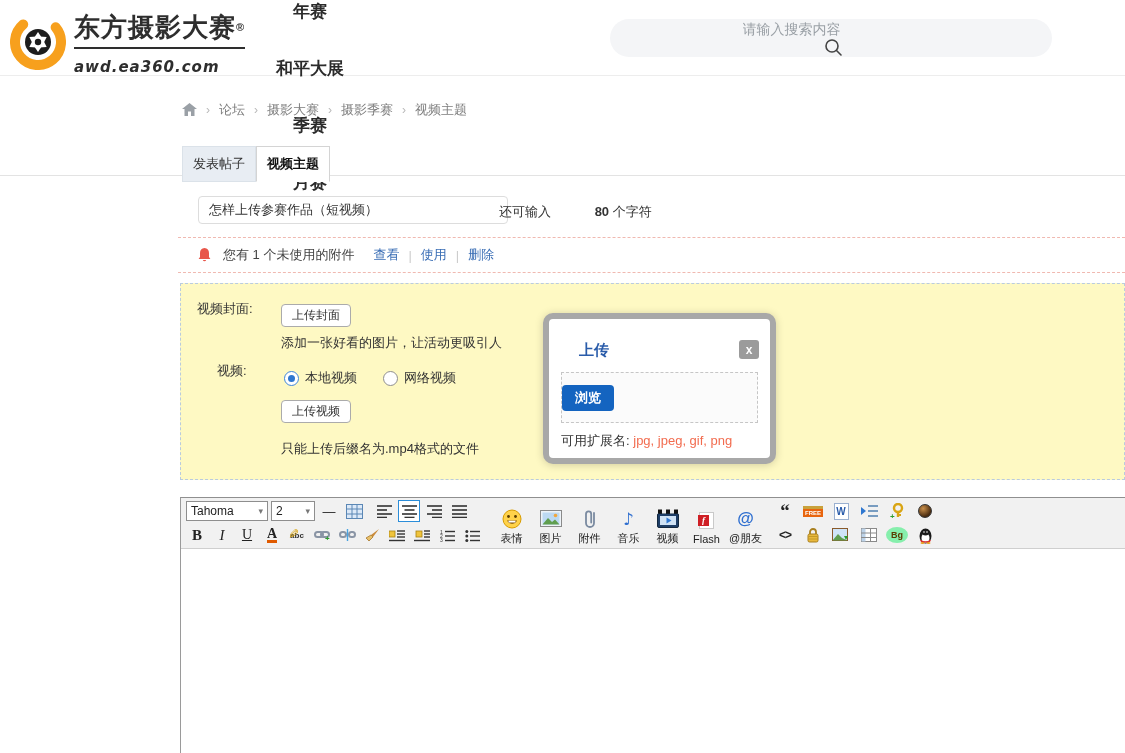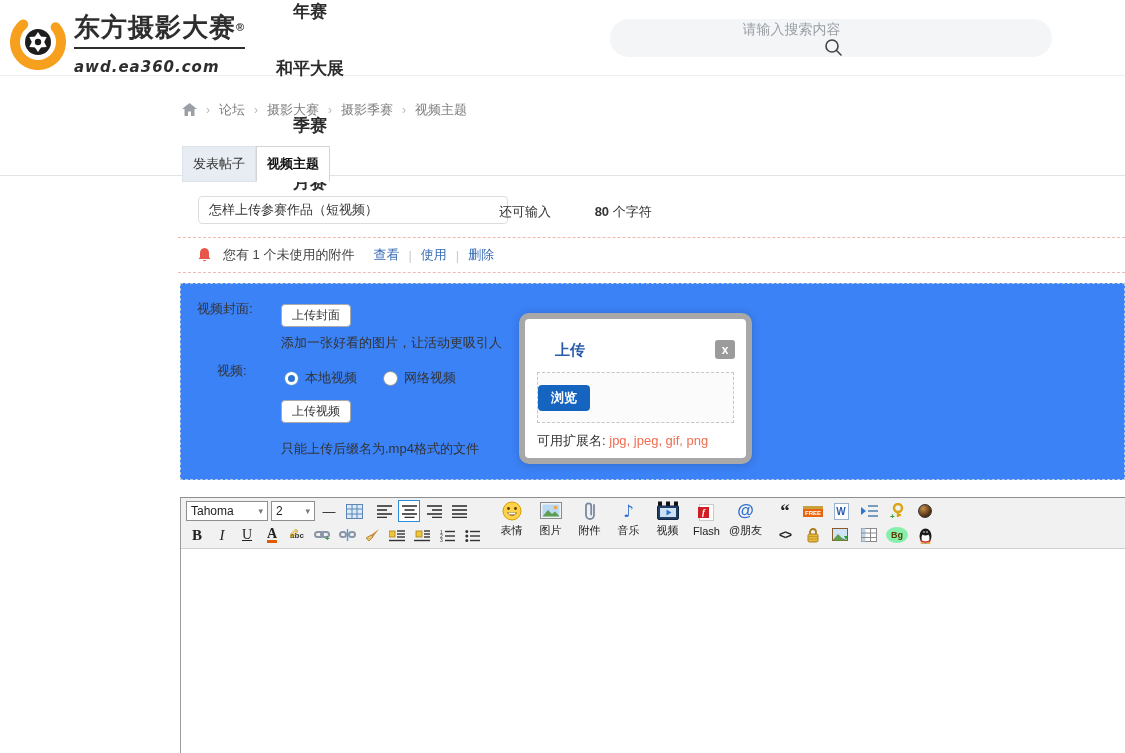--- a/index.html
+++ b/index.html
@@ -37,49 +37,49 @@
   .char-counter { position:absolute; left:499px; top:203px; font-size:13px; color:#333; }
   .char-counter b { font-weight:bold;margin-left:40px; }
 
   
   .notice { position:absolute; left:178px; right:0; top:237px; height:36px; border-top:1px dashed #f0b9b1; border-bottom:1px dashed #f0b9b1; display:flex; align-items:center; padding-left:19px; font-size:13px; gap:4px; }
   .notice-text { color:#444; margin-right:10px; }
   .notice-link { color:#3a6eb5; cursor:pointer; margin:0 5px; }
   .notice-sep { color:#ccc; }
 
   
-  .panel { position:absolute; left:180px; right:0; top:283px; height:197px; background:#3b82f6; border:1px dashed #b9cbdf; }
+  .panel { position:absolute; left:180px; right:0; top:283px; height:197px; background:#fef9c3; border:1px dashed #b9cbdf; }
   .panel .lbl { position:absolute; font-size:13px; color:#333; }
   .lbl-cover { left:16px; top:16px; }
   .lbl-video { left:16px; top:78px;margin-left:20px; }
   .btn-upload { position:absolute; width:70px; height:23px; background:#fff; border:1px solid #ababab; border-radius:4px; font-size:12px; color:#333; cursor:pointer; font-family:inherit; }
   .btn-cover { left:100px; top:20px; }
   .btn-video { left:100px; top:116px; }
   .hint { position:absolute; font-size:13px; color:#333; }
   .hint-cover { left:100px; top:50px; }
   .hint-video { left:100px; top:156px; }
   .radios { position:absolute; left:103px; top:85px; display:flex; align-items:center; gap:26px; font-size:13px; }
   .radio-item { display:flex; align-items:center; gap:6px; cursor:pointer; }
   .radio { width:15px; height:15px; border-radius:50%; background:#fff; border:1px solid #8f8f8f; position:relative; display:inline-block; }
   .radio.checked { border:1px solid #3f86d8; }
   .radio.checked::after { content:""; position:absolute; left:3px; top:3px; width:7px; height:7px; border-radius:50%; background:#2e77d0; }
 
   
-  .dialog { position:absolute; left:519px; top:313px; width:233px; height:151px; background:#fff; border:6px solid #a8a8a8; border-radius:10px; box-shadow:0 1px 8px rgba(0,0,0,0.18); z-index:5; }
+  .dialog { position:absolute; left:543px; top:313px; width:233px; height:151px; background:#fff; border:6px solid #a8a8a8; border-radius:10px; box-shadow:0 1px 8px rgba(0,0,0,0.18); z-index:5; }
   .dialog-title { position:absolute; left:30px; top:22px; font-size:15px; font-weight:bold; color:#2a5caa; }
   .dialog-close { position:absolute; right:11px; top:21px; width:20px; height:19px; background:#9b9b9b; border-radius:3px; color:#fff; font-size:12px; font-weight:bold; display:flex; align-items:center; justify-content:center; cursor:pointer; }
   .drop-area { position:absolute; left:12px; right:12px; top:53px; height:51px; border:1px dashed #c6c6c6; background:#fbfbfb; display:flex; align-items:center; justify-content:flex-start; }
   .btn-browse { background:#1464c0; color:#fff; font-weight:bold; font-size:13px; border:none; border-radius:4px; padding:4px 13px; cursor:pointer; font-family:inherit; }
   .ext-line { position:absolute; left:12px; top:113px; font-size:13px; }
   .ext-label { color:#333; }
   .ext-list { color:#f26c4f; }
 
   
   .editor { position:absolute; left:180px; right:0; top:497px; bottom:0; border-left:1px solid #9a9a9a; border-top:1px solid #8f8f8f; display:flex; flex-direction:column; }
-  .toolbar { height:51px; background:#f1f1f1; border-bottom:1px solid #cfcfcf; display:flex; align-items:flex-start; padding:2px 5px; gap:10px; }
+  .toolbar { height:51px; background:#f1f1f1; border-bottom:1px solid #cfcfcf; display:flex; align-items:flex-end; padding:2px 5px; gap:10px; }
   .tb-col { display:flex; flex-direction:column; gap:2px; }
   .tb-row { display:flex; align-items:center; gap:3px; height:22px; }
   .tb-select { height:20px; background:#fff; border:1px solid #8e8e8e; display:flex; align-items:center; justify-content:space-between; padding:0 4px; font-size:12px; color:#222; cursor:pointer; }
   .sel-font { width:82px; } .sel-size { width:44px; }
   .sel-arrow { color:#777; font-size:9px; }
   .tb-ic { width:22px; height:22px; display:flex; align-items:center; justify-content:center; cursor:pointer; font-size:13px; color:#222; }
   .tb-ic.sel { border:1px solid #2b8dd9; background:#fff; }
   .tb-ic svg { display:block; }
   .txt-b { font-family:"Liberation Serif",serif; font-weight:bold; font-size:15px; }
   .txt-i { font-family:"Liberation Serif",serif; font-style:italic; font-size:15px; }

